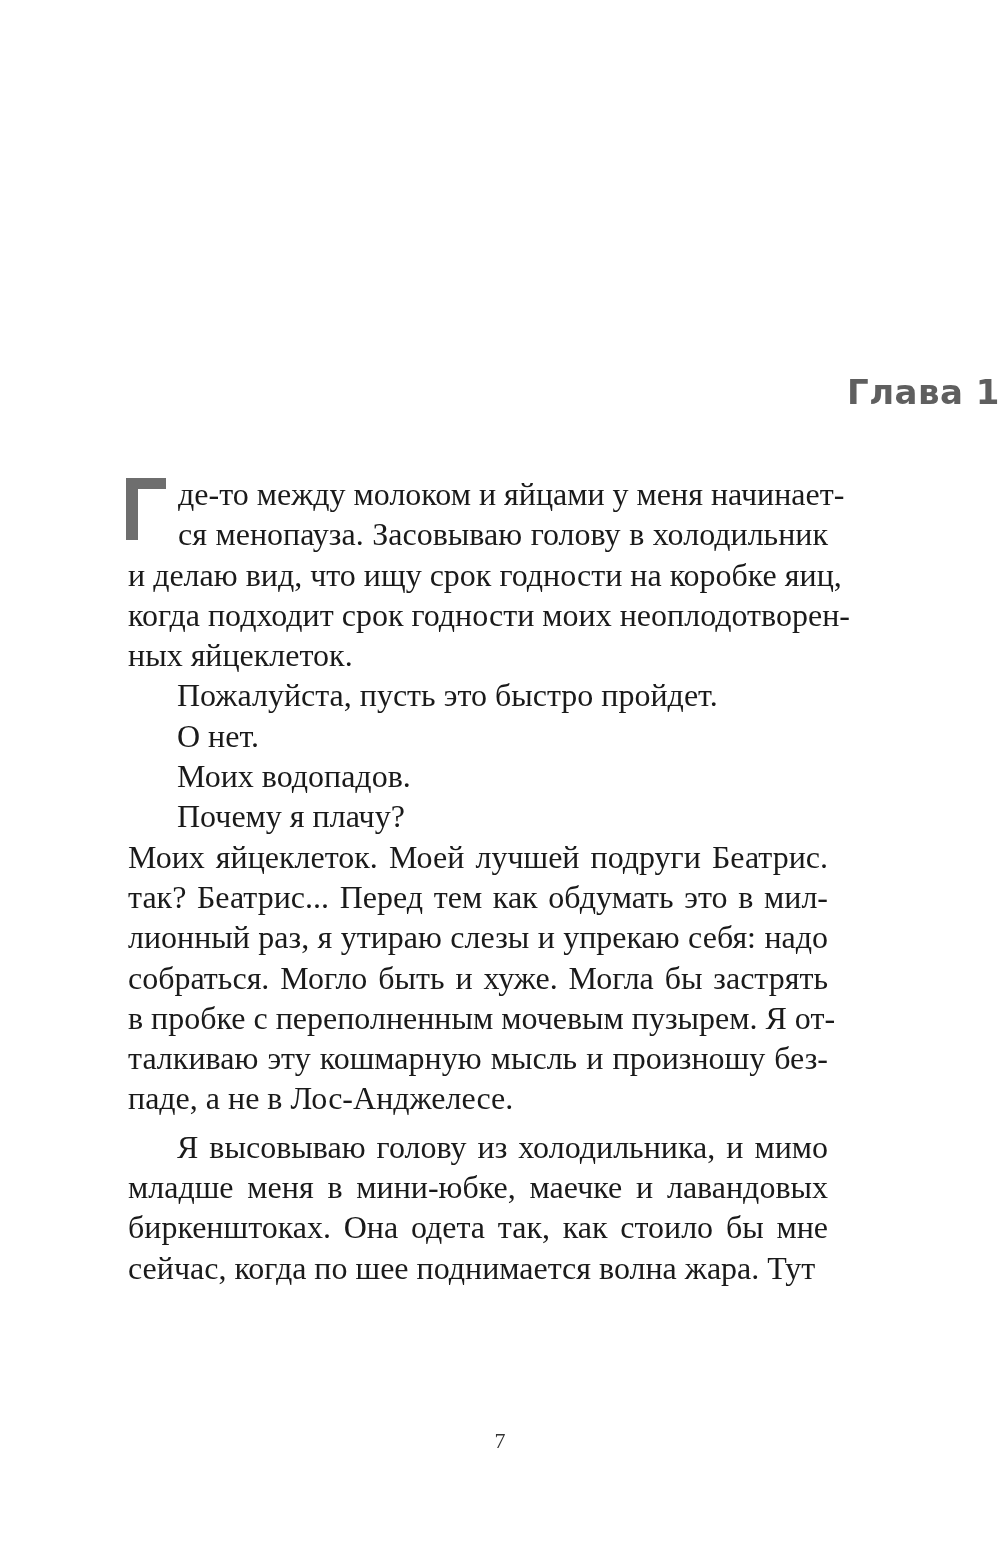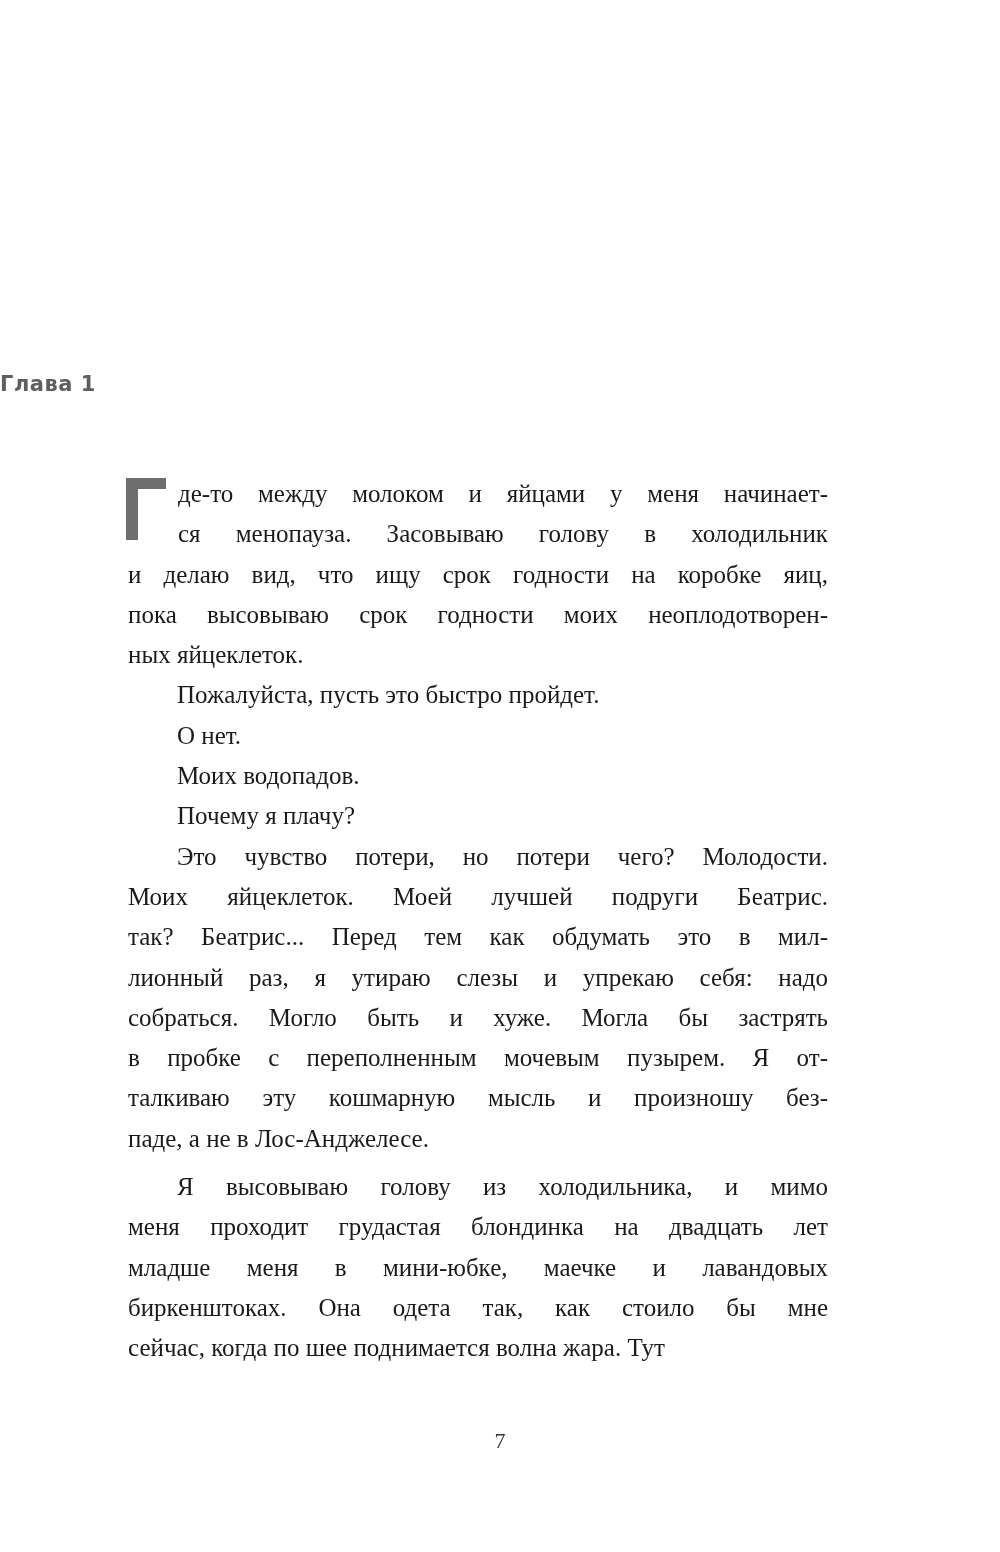--- a/index.html
+++ b/index.html
@@ -1,27 +1,27 @@
 <!DOCTYPE html>
 <html><head>
 <meta charset="utf-8">
 <style>
   html, body { margin: 0; padding: 0; background: #ffffff; }
   body { width: 1000px; height: 1552px; position: relative; overflow: hidden; }
   .page { position: absolute; left: 0; top: 0; width: 1000px; height: 1552px; background: #fff; }
   .chapter-title {
     position: absolute; left: 0; width: 1000px; top: 372px;
-    text-align: left;
+    text-align: right;
     font-family: "DejaVu Sans", sans-serif;
-    font-size: 21px; font-weight: 600; color: #5f5f5f; letter-spacing: 0.5px;
+    font-size: 34px; font-weight: 600; color: #5f5f5f; letter-spacing: 0.5px;
   }
   .text {
     position: absolute; left: 128px; width: 700px; top: 474px;
     font-family: "Liberation Serif", serif;
-    font-size: 25px; line-height: 40.3px; color: #1a1a1a;
+    font-size: 32px; line-height: 40.3px; color: #1a1a1a;
   }
   .line { display: block; white-space: nowrap; height: 40.3px; text-align: justify; text-align-last: justify; }
   .line.last { text-align-last: left; }
   .indent { padding-left: 49px; }
   .dropcap-line { padding-left: 50px; }
   .it { }
   .dropcap {
     position: absolute; left: 126px; top: 478px; width: 40px; height: 62px;
   }
   .dropcap .bar-v { position: absolute; left: 0; top: 0; width: 12px; height: 62px; background: #6e6e6e; }
@@ -41,49 +41,47 @@
   <div class="dropcap">
     <div class="bar-v"></div>
     <div class="bar-h"></div>
   </div>
 
   <div class="text" id="body-text">
       <div>
         <span class="line dropcap-line"><span>де-то между молоком и яйцами у меня начинает-</span></span>
         <span class="line dropcap-line"><span>ся менопауза. Засовываю голову в холодильник</span></span>
         <span class="line"><span>и делаю вид, что ищу срок годности на коробке яиц,</span></span>
-        <span class="line"><span>пока высовываю срок годности моих неоплодотворен-</span></span>
+        <span class="line"><span>когда подходит срок годности моих неоплодотворен-</span></span>
         <span class="line last"><span>ных яйцеклеток.</span></span>
       </div>
       <div>
         <span class="line last indent"><span class="it">Пожалуйста, пусть это быстро пройдет.</span></span>
       </div>
       <div>
         <span class="line last indent"><span class="it">О нет.</span></span>
       </div>
       <div>
         <span class="line last indent"><span class="it">Моих водопадов.</span></span>
       </div>
       <div>
         <span class="line last indent"><span class="it">Почему я плачу?</span></span>
       </div>
       <div>
-        <span class="line indent"><span>Это чувство потери, но потери чего? </span><span class="it">Молодости.</span></span>
         <span class="line"><span class="it">Моих яйцеклеток. Моей лучшей подруги Беатрис.</span></span>
         <span class="line"><span class="it">так? Беатрис...</span><span> Перед тем как обдумать это в мил-</span></span>
         <span class="line"><span>лионный раз, я утираю слезы и упрекаю себя: надо</span></span>
         <span class="line"><span>собраться. </span><span class="it">Могло быть и хуже. Могла бы застрять</span></span>
         <span class="line"><span class="it">в пробке с переполненным мочевым пузырем.</span><span> Я от-</span></span>
         <span class="line"><span>талкиваю эту кошмарную мысль и произношу без-</span></span>
         <span class="line last"><span>паде, а не в Лос-Анджелесе.</span></span>
         <span class="para-gap"></span>
       </div>
       <div>
         <span class="line indent"><span>Я высовываю голову из холодильника, и мимо</span></span>
-        <span class="line"><span>меня проходит грудастая блондинка на двадцать лет</span></span>
         <span class="line"><span>младше меня в мини-юбке, маечке и лавандовых</span></span>
         <span class="line"><span>биркенштоках. Она одета так, как стоило бы мне</span></span>
         <span class="line last"><span>сейчас, когда по шее поднимается волна жара. Тут</span></span>
       </div>
     </div>
 
   <div class="page-number">7</div>
 </div>
 
 </body></html>

